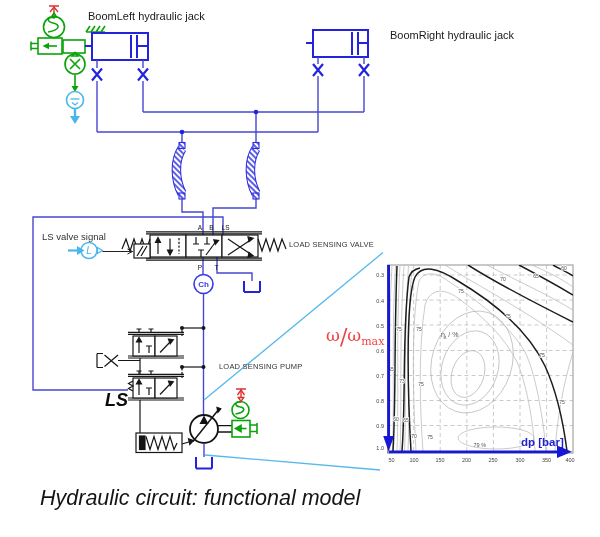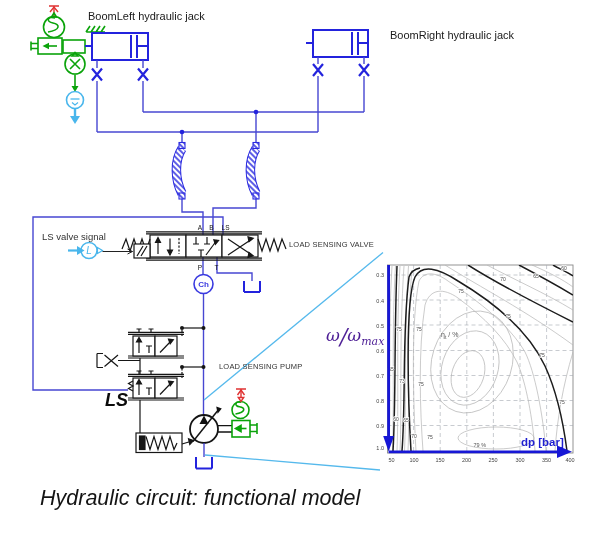--- a/index.html
+++ b/index.html
@@ -13,22 +13,22 @@
   .grn{stroke:#0aa30a;stroke-width:1.6;fill:none}
   .lb{stroke:#49b6ec;fill:none}
   .red{stroke:#e03232;stroke-width:1.4;fill:none}
   .grid{stroke:#a3a8b0;stroke-width:.6;stroke-dasharray:4 3;fill:none}
   .thin{stroke:#b5b5b5;stroke-width:.7;fill:none}
   .bold{stroke:#1d1d1d;stroke-width:1.5;fill:none}
   .clbl{font-size:5px;fill:#4a4a4a;stroke:#fff;stroke-width:1.4px;paint-order:stroke}
   .tick{font-size:5.5px;fill:#444}
   .portlbl{font-size:6.5px;fill:#111}
   .anno{font-size:7.5px;fill:#333;letter-spacing:.2px}
-  #omega-label{position:absolute;left:326px;top:326px;color:#4c1d95;
-    font-family:"DejaVu Serif",serif;font-style:italic;font-size:17px;line-height:1}
+  #omega-label{position:absolute;left:326px;top:326px;color:#ef4444;
+    font-family:"DejaVu Serif",serif;font-size:17px;line-height:1}
   #omega-label .slash{font-size:22px;vertical-align:-3px}
   #omega-label sub{font-size:11px}
 </style>
 </head>
 <body>
 
 <div id="stage">
 <svg id="schematic" width="600" height="537" viewBox="0 0 600 537">
   <defs>
     <pattern id="hoseHatch" width="4" height="4" patternUnits="userSpaceOnUse" patternTransform="rotate(-45)">

